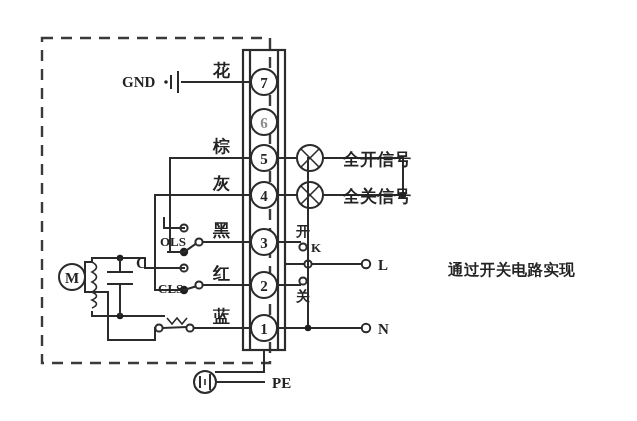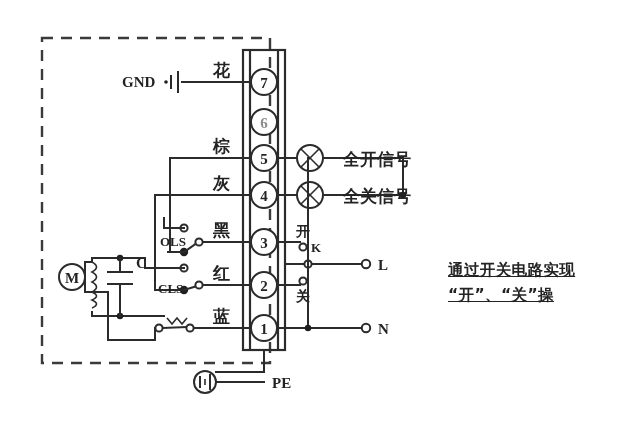--- a/index.html
+++ b/index.html
@@ -100,21 +100,21 @@
     left: 448px;
     top: 258px;
     width: 178px;
     font-family: "DejaVu Sans", "Liberation Sans", sans-serif;
     font-size: 15.5px;
     font-weight: 700;
     color: #232323;
     line-height: 1.62;
     letter-spacing: 0.4px;
   }
-  #note-block div { white-space: nowrap; text-decoration: underline; }
+  #note-block div { white-space: nowrap; }
 </style>
 </head>
 <body>
 
 <div id="diagram-root">
 
   <svg class="wiring" viewBox="0 0 637 421">
 
     <rect class="dash-box" x="42" y="38" width="228" height="325"></rect>
 
@@ -260,16 +260,15 @@
     <line class="wire" x1="200" y1="377" x2="200" y2="387"></line>
     <line class="wire-thin" x1="205" y1="379" x2="205" y2="385"></line>
     <line class="wire" x1="210" y1="375" x2="210" y2="389"></line>
     <line class="wire" x1="216" y1="382" x2="264" y2="382"></line>
     <text class="en-label" x="272" y="388">PE</text>
 
   </svg>
 
   <div id="note-block">
     <div>通过开关电路实现</div>
-    <div>“开”、“关”操</div>
   </div>
 
 </div>
 
 </body></html>

